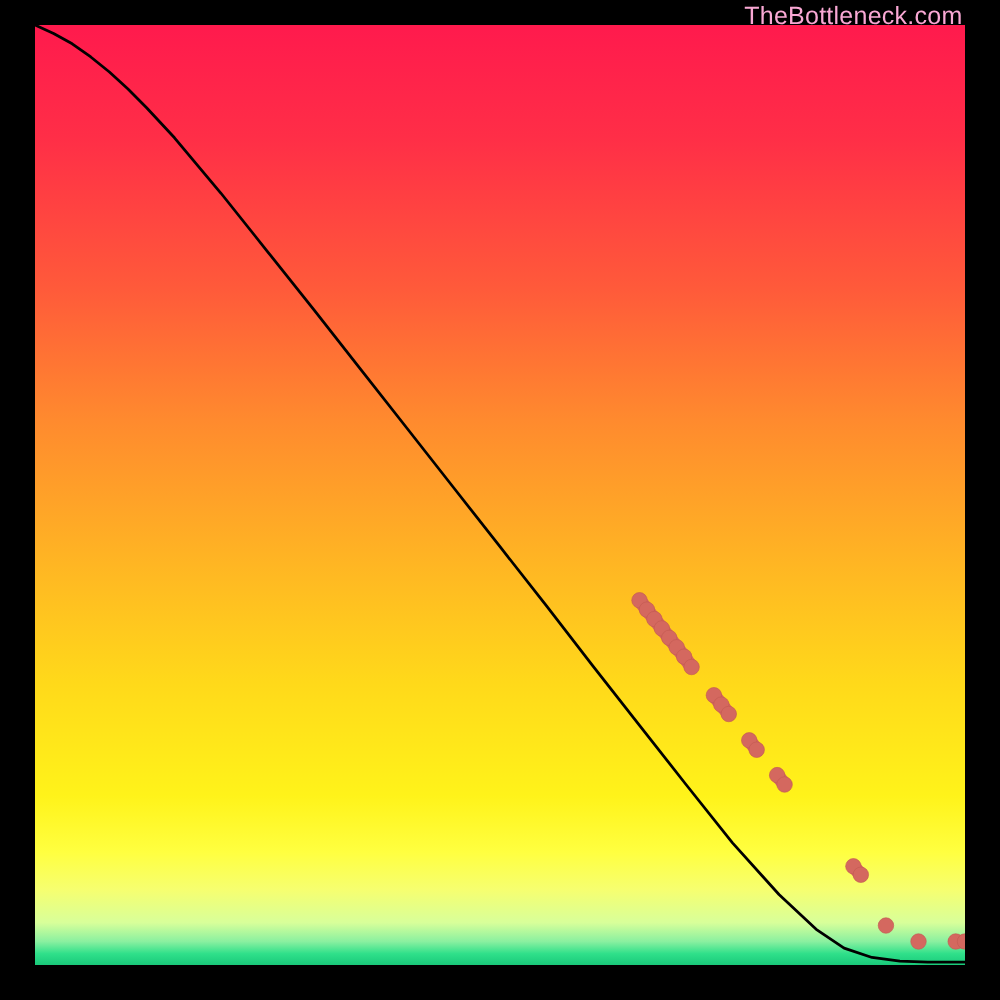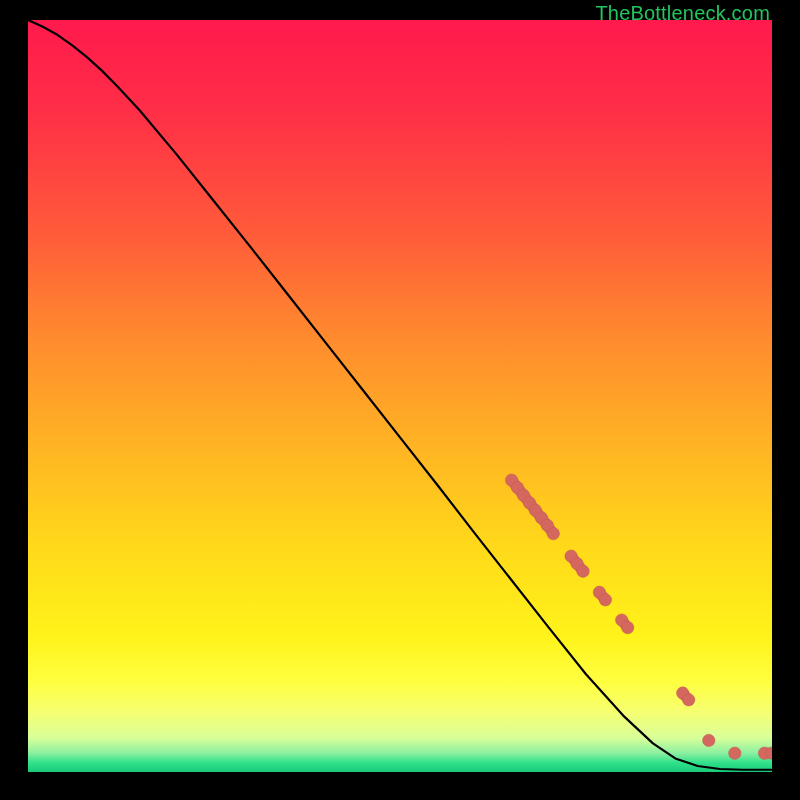--- a/index.html
+++ b/index.html
@@ -23,21 +23,21 @@
     position: absolute;
     left: 0;
     top: 0;
     width: 744px;
     height: 752px;
   }
   .watermark {
     position: absolute;
     top: 2px;
     right: 30px;
-    color: #22c55e;
+    color: #f9a8d4;
     font-size: 20px;
     font-weight: 500;
     letter-spacing: 0.2px;
   }
 </style>
 </head>
 <body>
 
 <div class="watermark">TheBottleneck.com</div>
 

